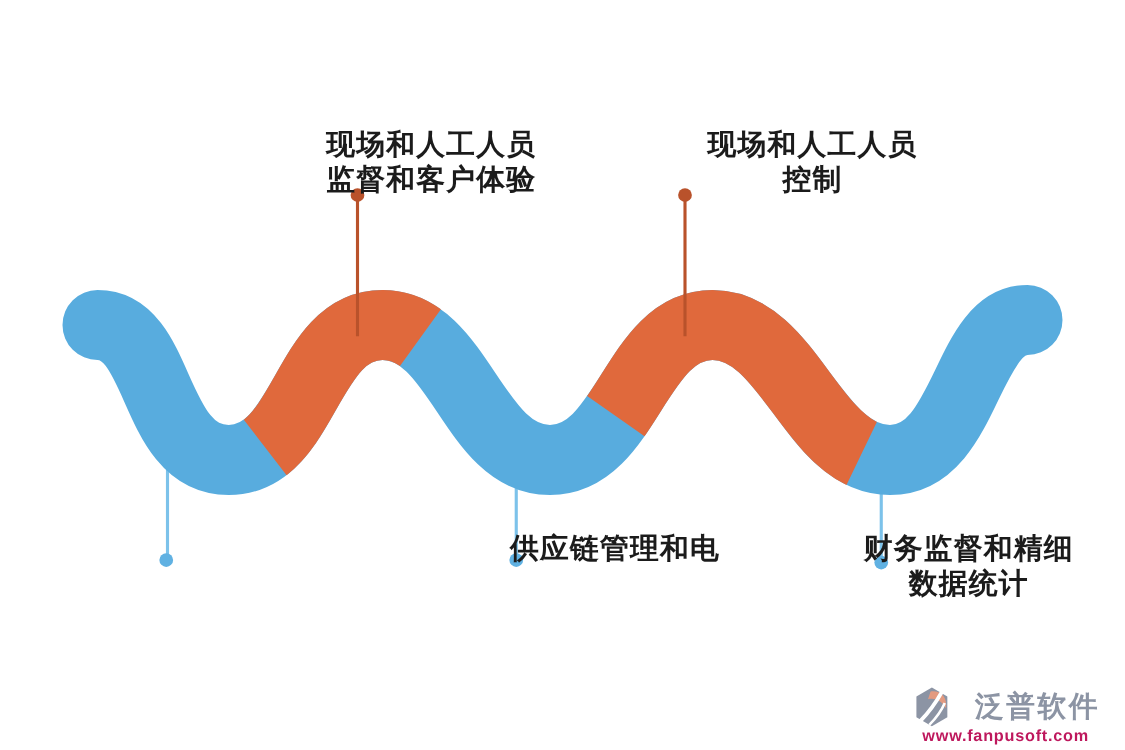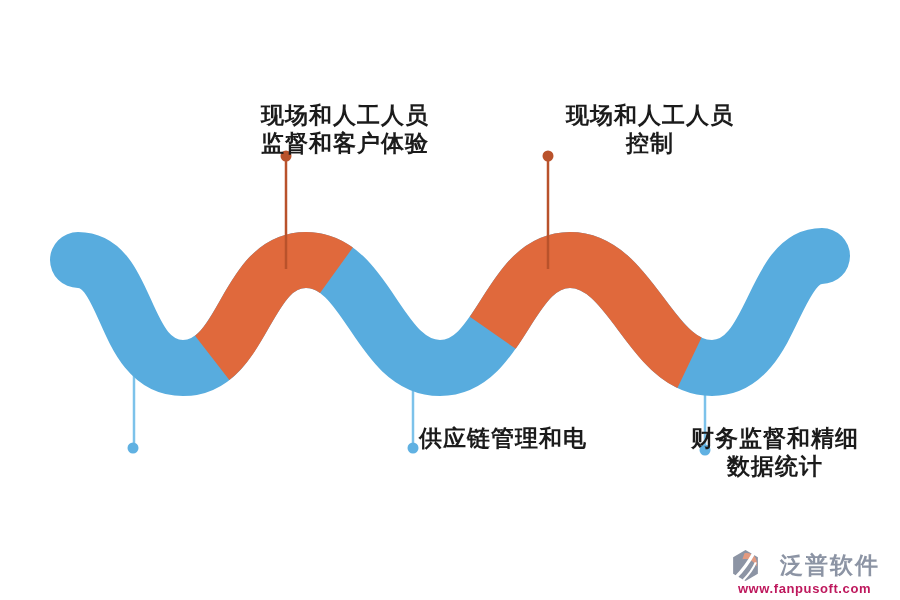--- a/index.html
+++ b/index.html
@@ -95,21 +95,21 @@
     <span>现场和人工人员</span>
     <span>监督和客户体验</span>
   </div>
   <div class="label" style="left:490px; top:101px;">
     <span>现场和人工人员</span>
     <span>控制</span>
   </div>
 
   <div class="label" style="left:60px; top:424px;">
   </div>
-  <div class="label" style="left:343px; top:424px;">
+  <div class="label" style="left:332px; top:424px;">
     <span>供应链管理和电</span>
   </div>
   <div class="label" style="left:615px; top:424px;">
     <span>财务监督和精细</span>
     <span>数据统计</span>
   </div>
 
   <div class="watermark">
     <div class="brand-row">
       <svg width="33" height="33" viewBox="0 0 32 32">

